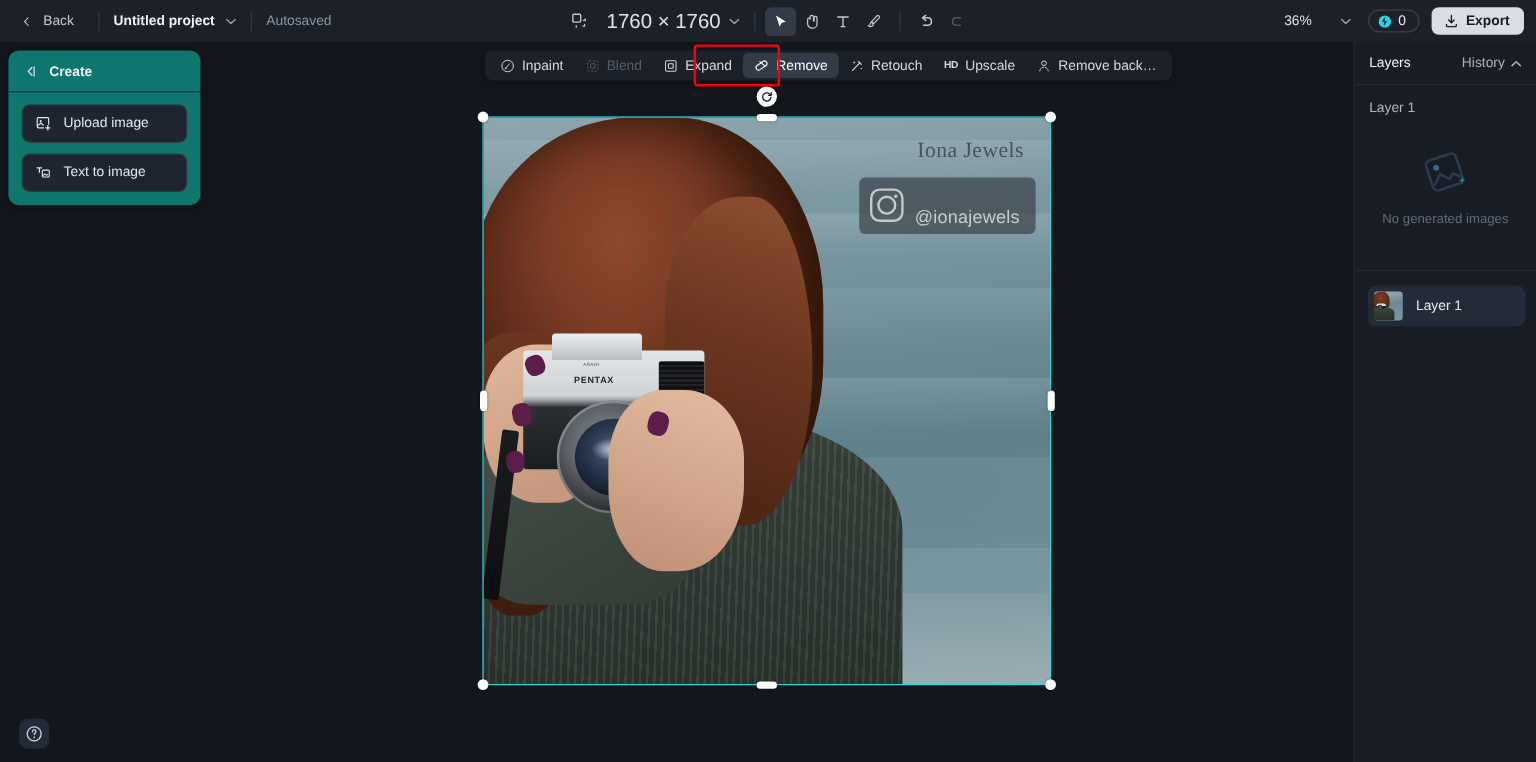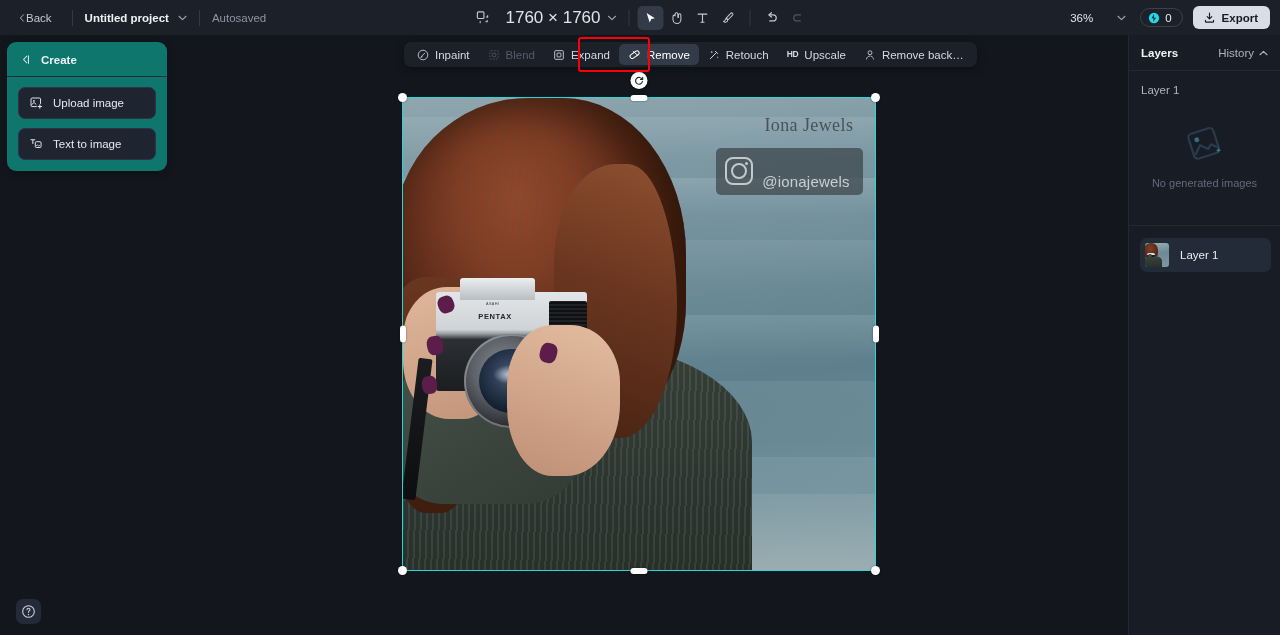--- a/index.html
+++ b/index.html
@@ -14,21 +14,21 @@
 
   
   .topbar {
     position: absolute; top: 0; left: 0; width: 1280px; height: 35px;
     background: #1b2029;
     display: flex; align-items: center;
     z-index: 40;
   }
   .tb-left { display: flex; align-items: center; padding-left: 10px; gap: 0; }
   .back-btn {
-    display: flex; align-items: center; gap: 0;
+    display: flex; align-items: center; gap: 10px;
     padding: 4px 8px; border-radius: 5px; cursor: pointer;
     color: #c3c9d4; font-size: 11.5px;
   }
   .chev-left { width: 8px; height: 8px; display: inline-block; }
   .vdiv { width: 1px; height: 16px; background: #333a47; margin: 0 12px; }
   .proj-name { font-size: 11.5px; font-weight: bold; color: #eef1f6; }
   .proj-chev { margin-left: 9px; cursor: pointer; display: flex; align-items: center; }
   .autosaved { font-size: 11.5px; color: #8d95a3; }
 
   .tb-center {
@@ -308,21 +308,21 @@
   .right-panel {
     position: absolute; right: 0; top: 35px; width: 152px; height: 600px;
     background: #181c25; border-left: 1px solid #232834;
     z-index: 20;
   }
   .rp-head {
     display: flex; align-items: center; justify-content: space-between;
     padding: 12px 12px 11px 12px; border-bottom: 1px solid #232834;
   }
   .rp-tab { font-size: 11.5px; cursor: pointer; }
-  .rp-tab.active { color: #f0f3f8; font-weight: bold; }
+  .rp-tab.active { color: #f0f3f8; font-weight: normal; }
   .rp-tab.inactive { color: #aab2c0; display: flex; align-items: center; gap: 5px; }
   .rp-sec-label { font-size: 11.5px; color: #aeb6c3; padding: 13px 12px 0 12px; }
   .empty-state {
     display: flex; flex-direction: column; align-items: center; justify-content: center;
     gap: 13px; padding: 28px 0 22px 0;
   }
   .empty-text { font-size: 11px; color: #5d6styled; }
   .empty-text { font-size: 11px; color: #626b7a; }
   .rp-divider { height: 1px; background: #232834; margin: 14px 0 0 0; }
   .layer-item {

